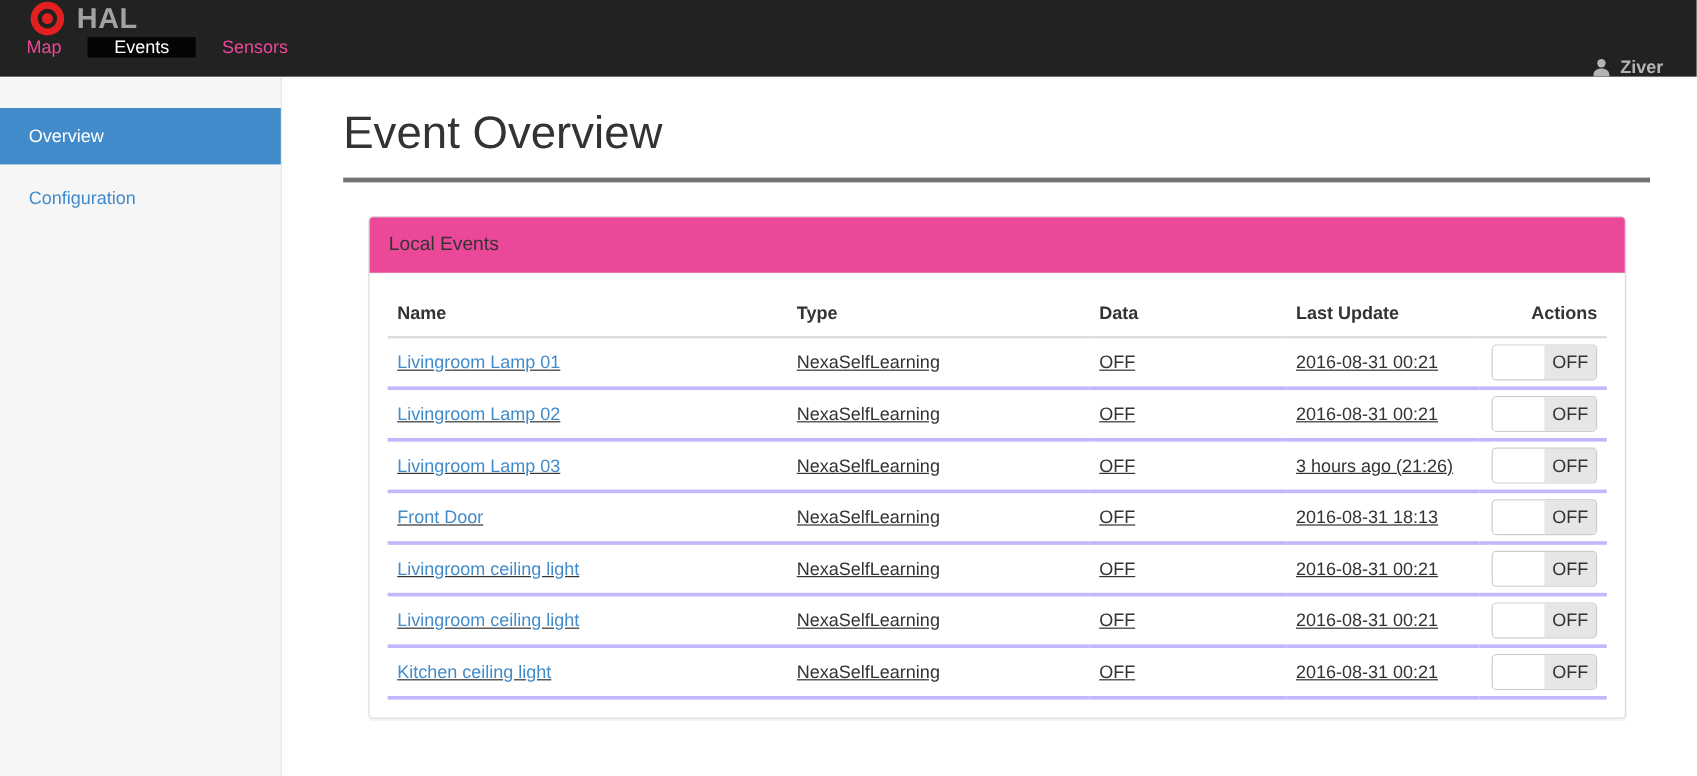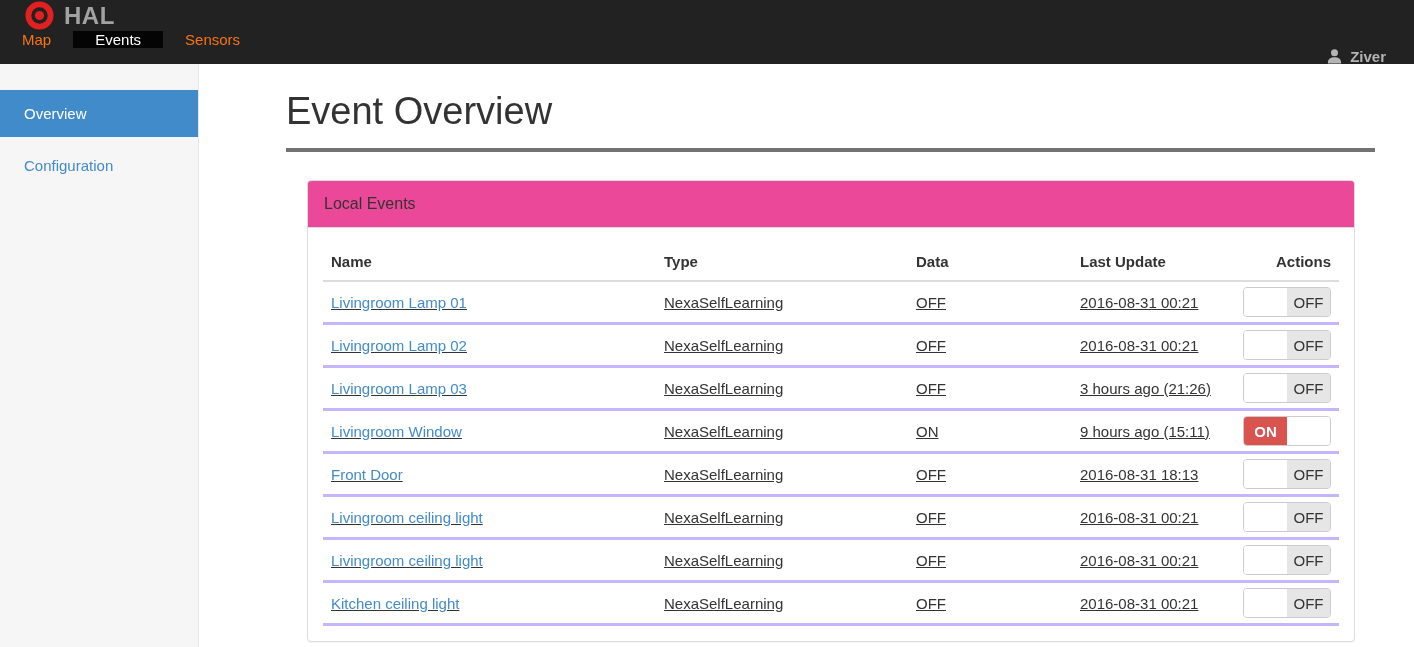--- a/index.html
+++ b/index.html
@@ -18,33 +18,33 @@
     display: flex; align-items: stretch; flex-direction: column;
   }
   .brand {
     display: flex; align-items: center; gap: 9px;
     padding: 0 20px 0 24px; cursor: pointer;
   }
   .brand-text { font-size: 24px; font-weight: bold; color: #a2a2a2; letter-spacing: 0.5px; }
   .nav { display: flex; align-items: stretch; }
   .nav-item {
     display: flex; align-items: center;
-    padding: 0 22px; font-size: 15px; color: #f97316;
+    padding: 0 22px; font-size: 15px; color: #ec4899;
     text-decoration: none; cursor: pointer;
   }
   .nav-item.active { background: #040404; color: #fff; }
   .nav-user {
     margin-left: auto; display: flex; align-items: center; gap: 7px;
     padding-right: 28px; color: #b4b4b4; font-size: 15px; font-weight: bold;
     cursor: pointer;
   }
 
   
   .sidebar {
-    position: absolute; top: 64px; left: 0; bottom: 0; width: 199px;
+    position: absolute; top: 64px; left: 0; bottom: 0; width: 235px;
     background: #f6f6f6; border-right: 1px solid #e7e7e7;
     padding-top: 26px;
   }
   .side-item {
     display: flex; align-items: center;
     height: 47px; padding-left: 24px;
     font-size: 15px; color: #428bca; text-decoration: none; cursor: pointer;
   }
   .side-item + .side-item { margin-top: 5px; }
   .side-item.active { background: #428bca; color: #fff; }
@@ -185,30 +185,20 @@
             <td><a class="event-link">Livingroom Lamp 03</a></td>
             <td>NexaSelfLearning</td>
             <td>OFF</td>
             <td>3 hours ago (21:26)</td>
             <td class="col-actions"><div class="switch off">
                   <span class="sw-lbl">OFF</span>
                   <span class="sw-handle"></span>
                 </div></td>
           </tr>
           <tr>
-            <td><a class="event-link">Livingroom Window</a></td>
-            <td>NexaSelfLearning</td>
-            <td>ON</td>
-            <td>9 hours ago (15:11)</td>
-            <td class="col-actions"><div class="switch on">
-                  <span class="sw-lbl">ON</span>
-                  <span class="sw-handle"></span>
-                </div></td>
-          </tr>
-          <tr>
             <td><a class="event-link">Front Door</a></td>
             <td>NexaSelfLearning</td>
             <td>OFF</td>
             <td>2016-08-31 18:13</td>
             <td class="col-actions"><div class="switch off">
                   <span class="sw-lbl">OFF</span>
                   <span class="sw-handle"></span>
                 </div></td>
           </tr>
           <tr>

